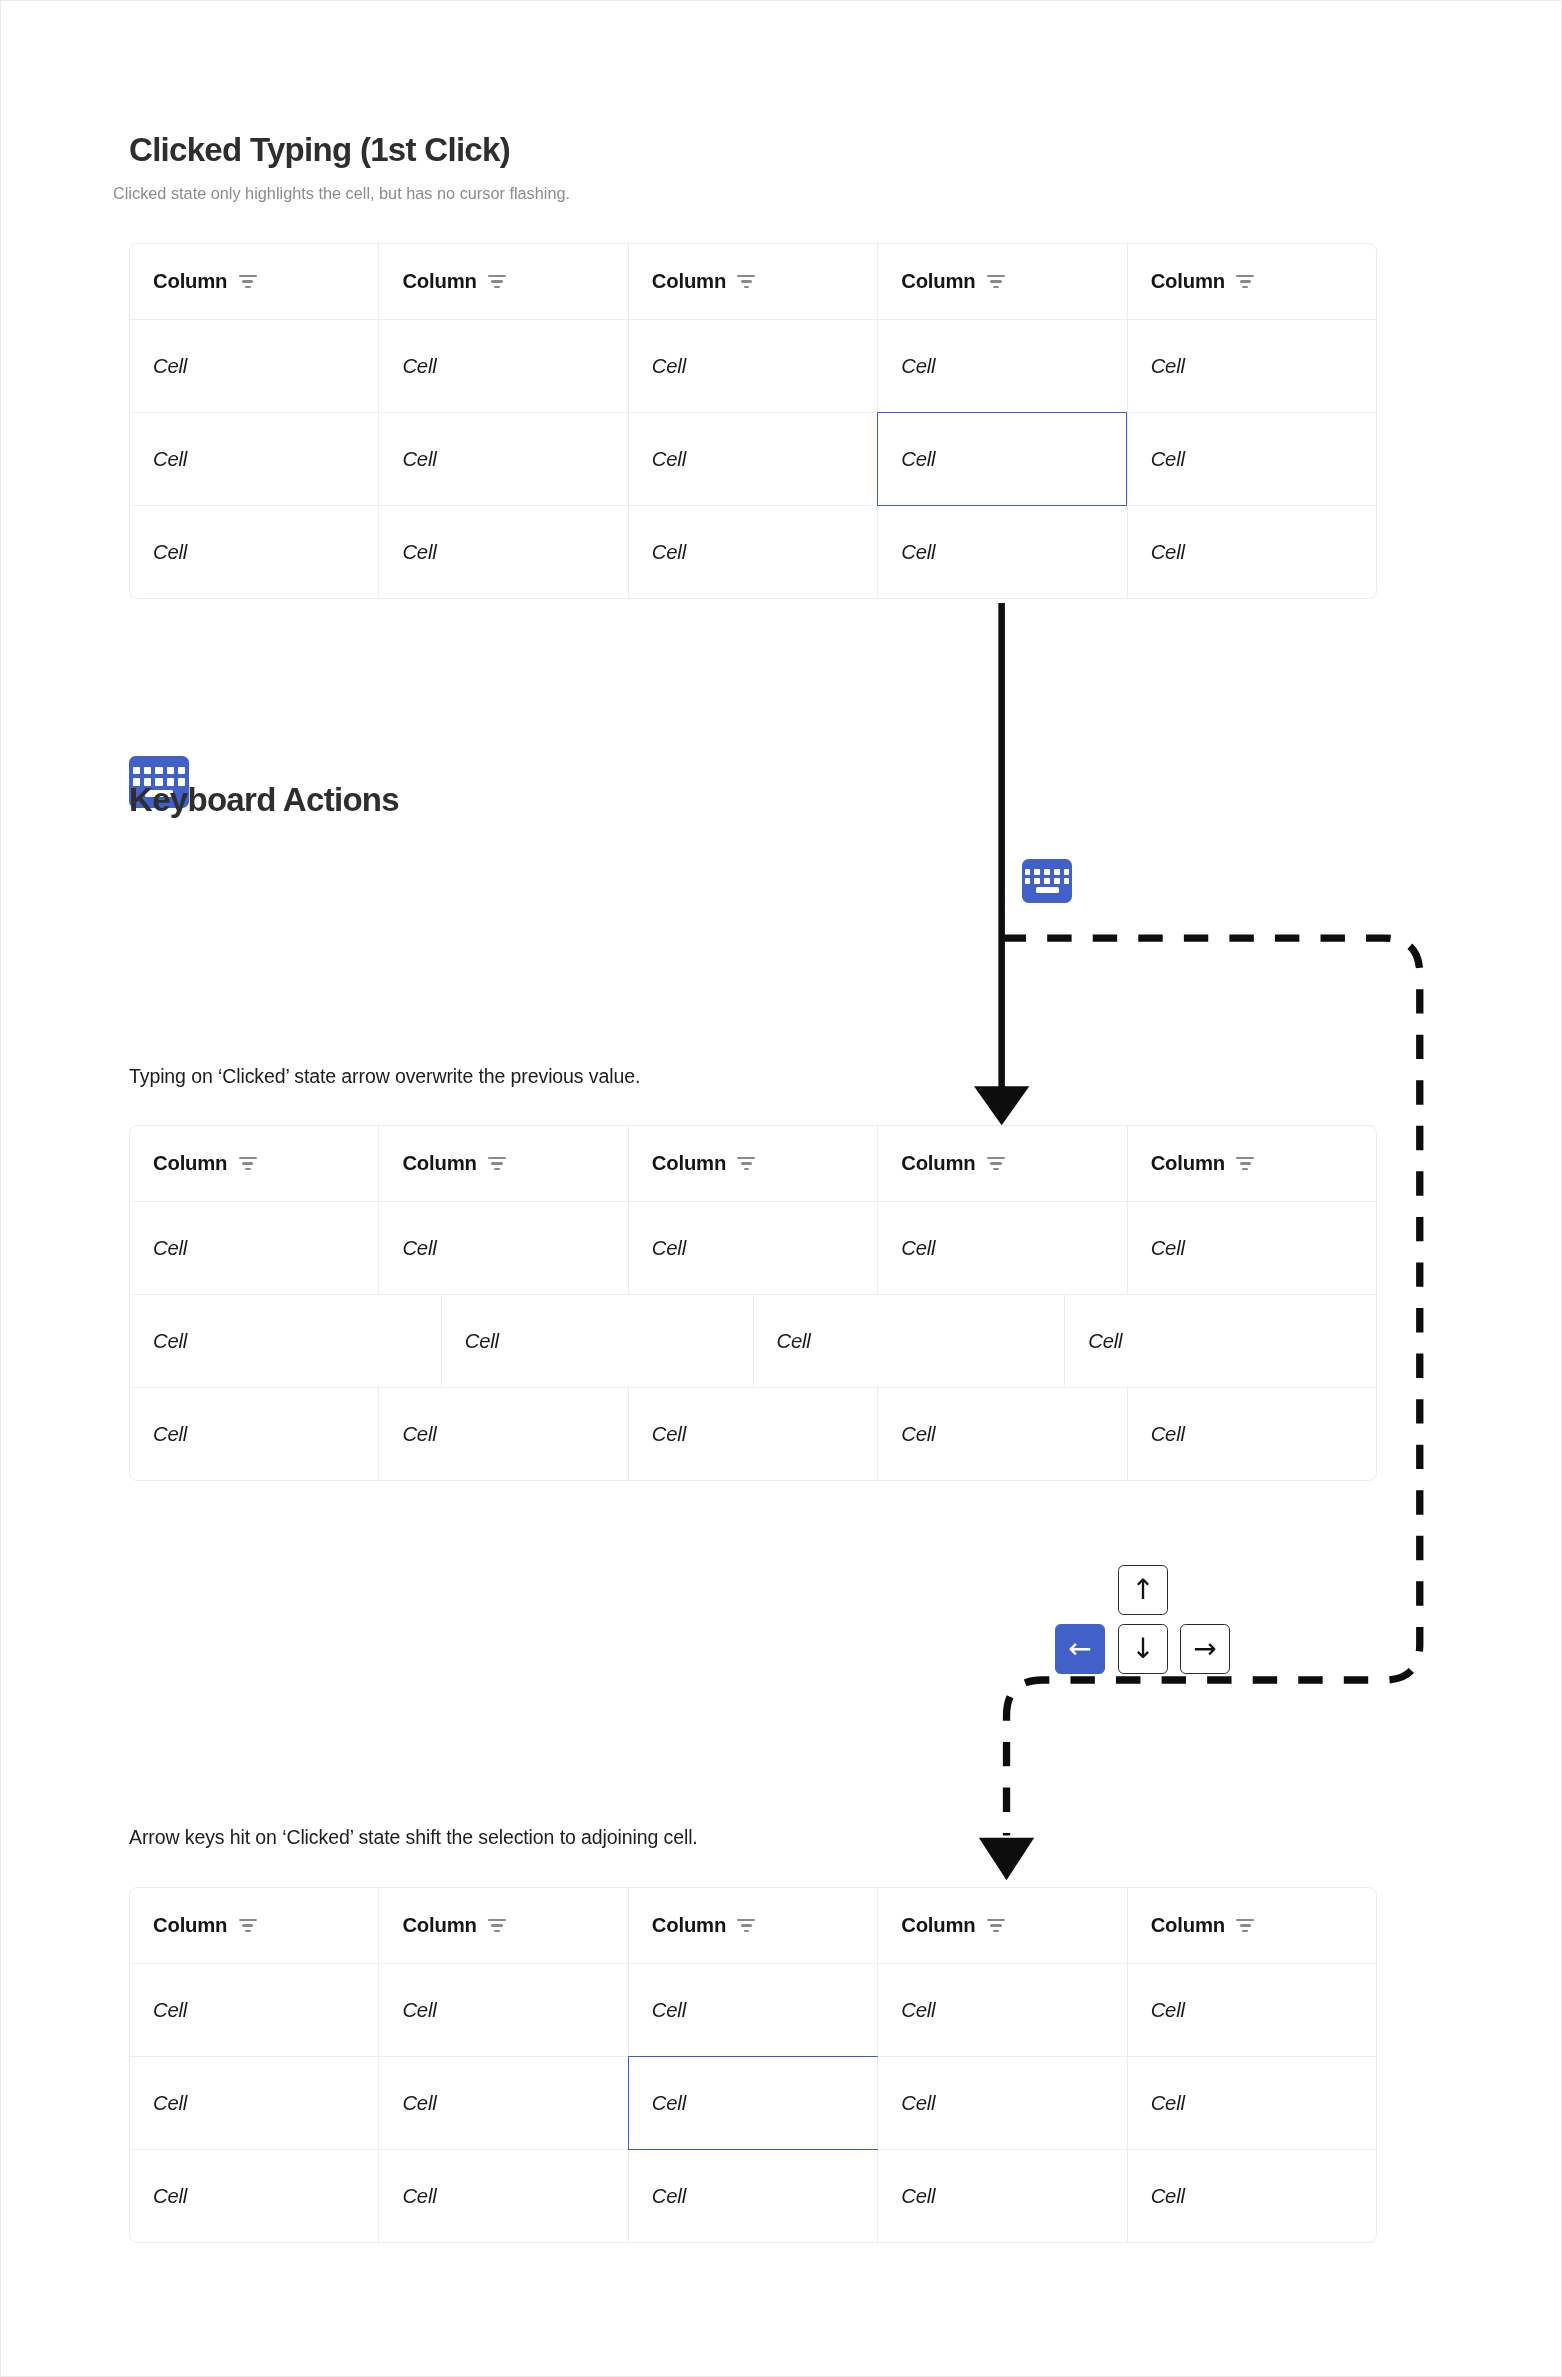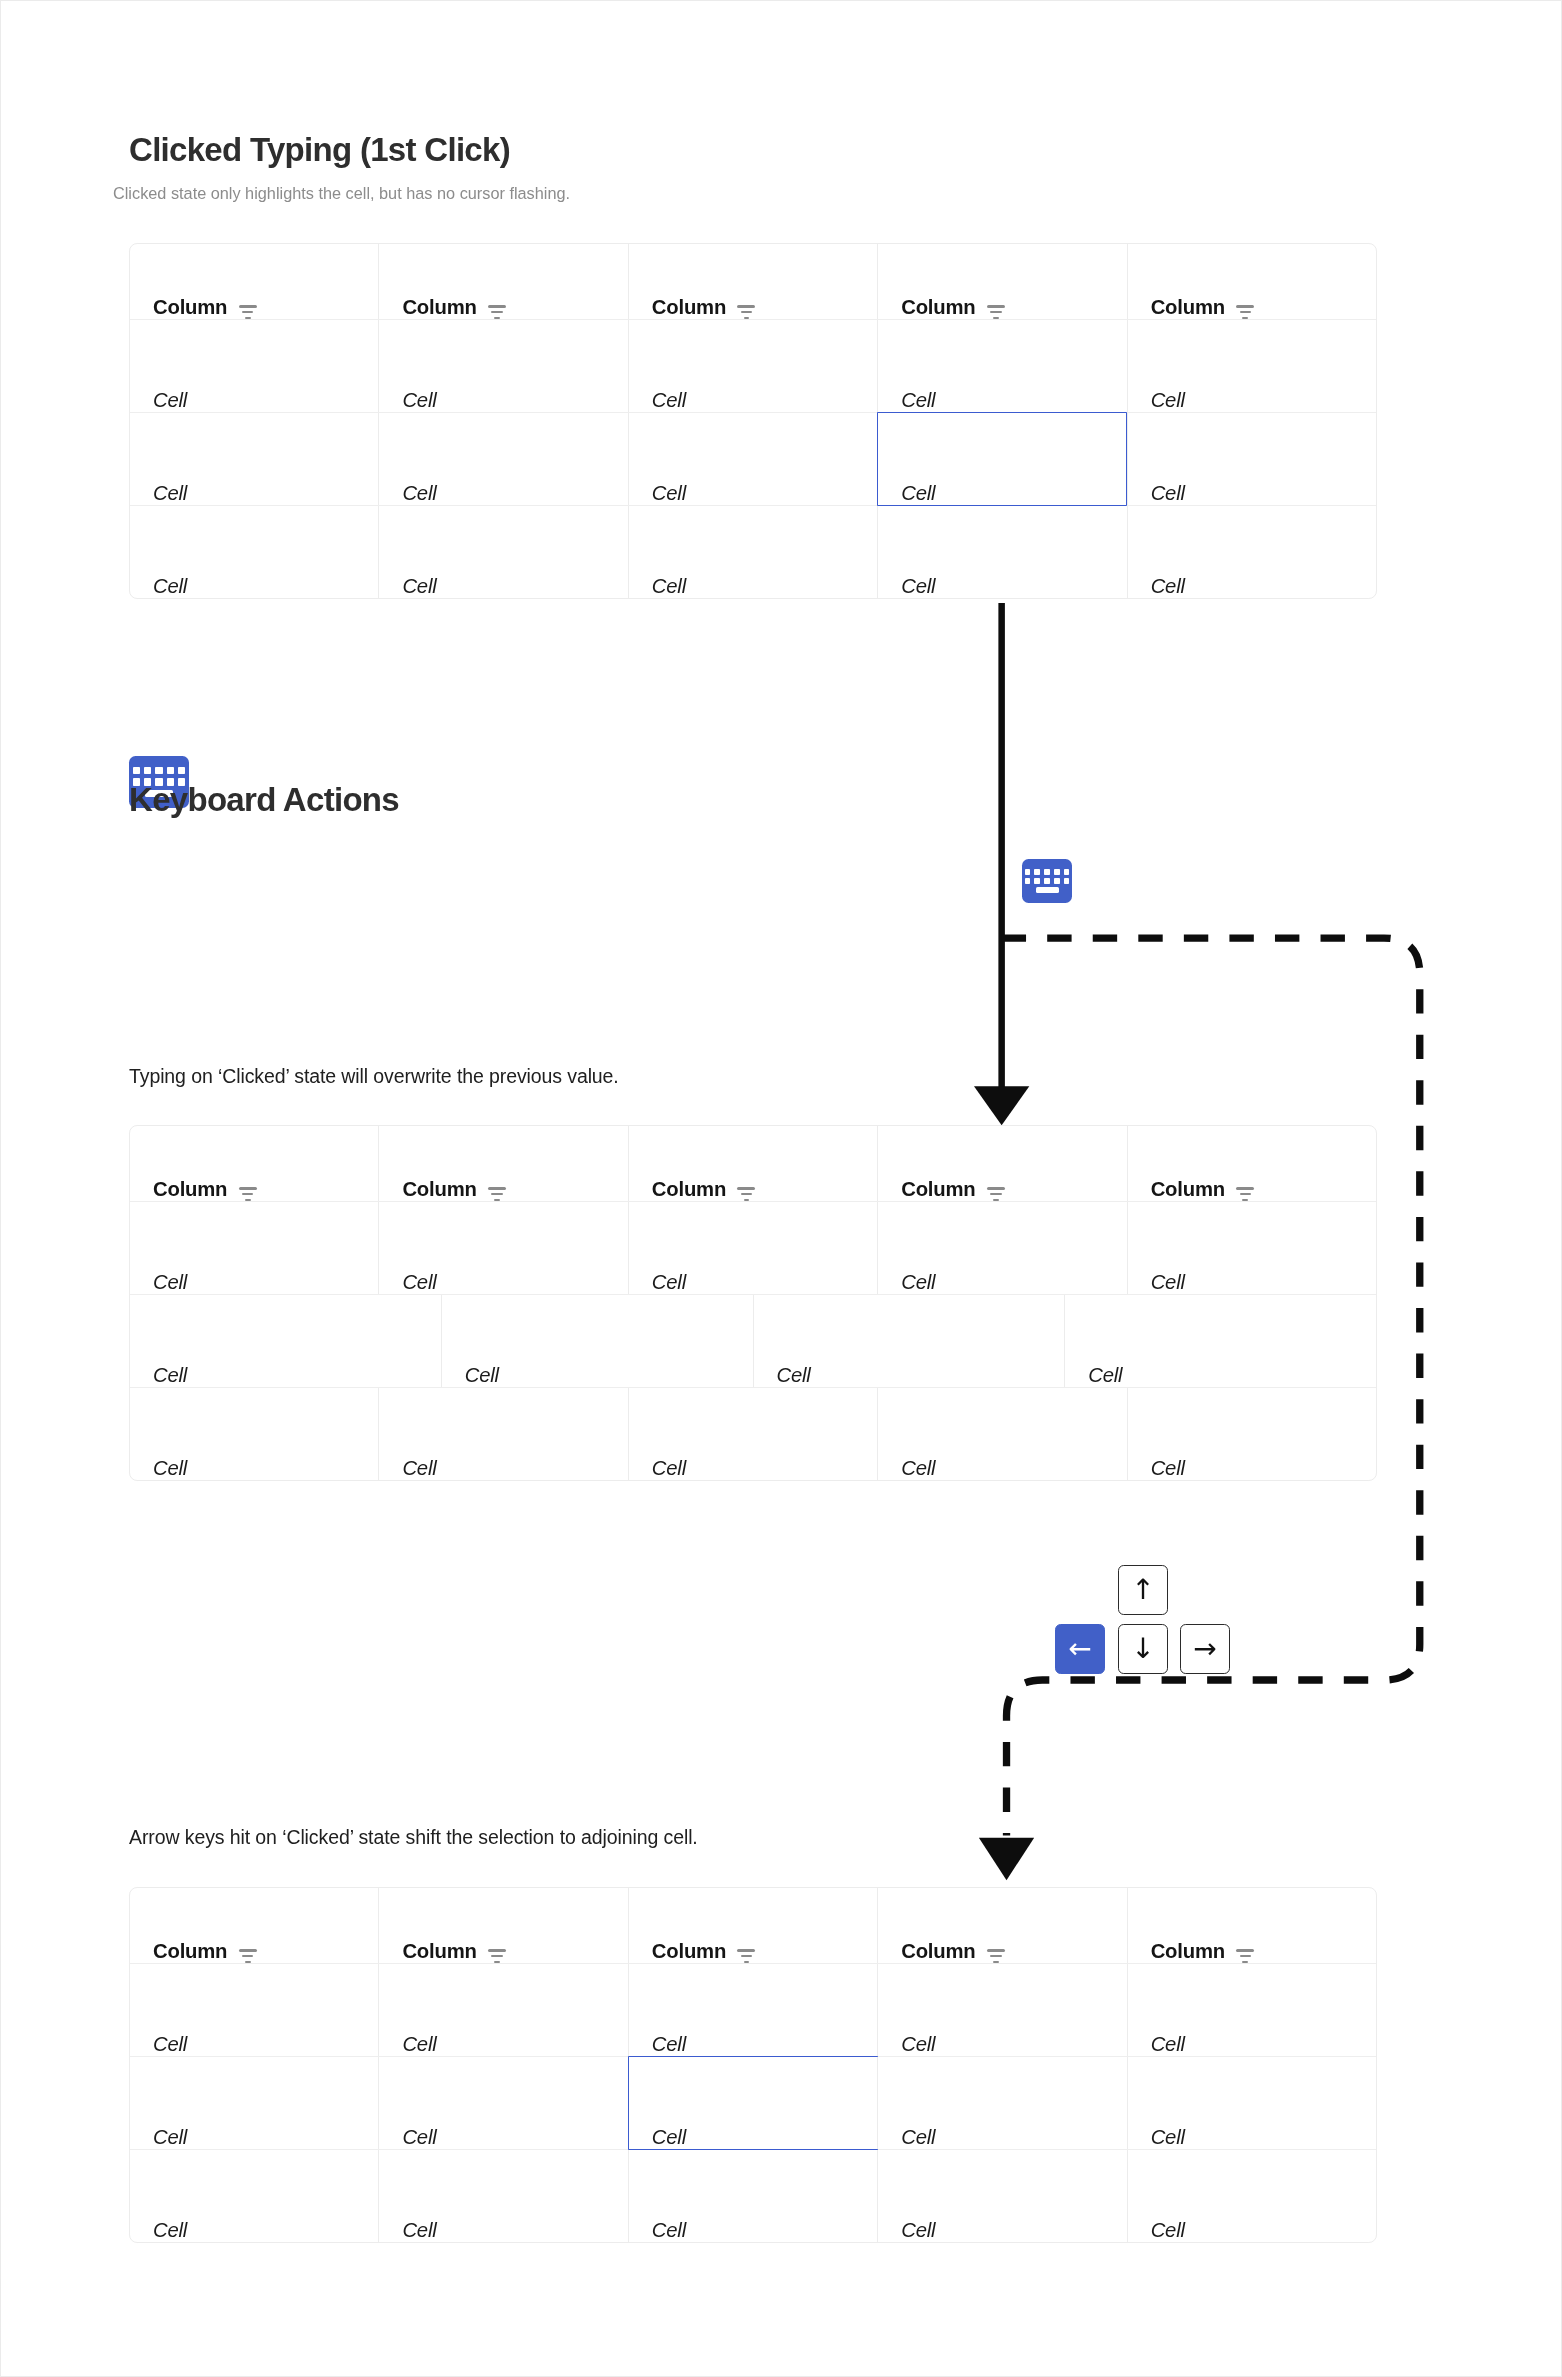--- a/index.html
+++ b/index.html
@@ -70,21 +70,21 @@
 
   .grid-row.body-row + .body-row,
   .grid-row.header-row + .body-row {
     border-top: 0.8px solid #eeeeee;
   }
 
   .cell {
     flex: 1 1 0;
     min-width: 0;
     display: flex;
-    align-items: flex-end;
+    align-items: center;
     padding: 0 23px;
     position: relative;
   }
   .cell + .cell { border-left: 0.8px solid #ececec; }
 
   .cell .head-label {
     font-size: 20.3px;
     font-weight: 700;
     color: #151515;
     letter-spacing: -0.2px;
@@ -376,21 +376,21 @@
       <span class="kb-key"></span>
       <span class="kb-key"></span>
       <span class="kb-key"></span>
       <span class="kb-key"></span>
     </div>
     <div class="kb-row">
       <span class="kb-space"></span>
     </div>
   </div>
 
-  <div class="caption" style="left:128px; top:1064px;">Typing on ‘Clicked’ state will overwrite the previous value.</div>
+  <div class="caption" style="left:128px; top:1064px;">Typing on ‘Clicked’ state arrow overwrite the previous value.</div>
 
   <div class="grid" id="grid-2" style="left:128px; top:1124px;">
       <div class="grid-row header-row">
         <div class="cell">
           <span class="head-label">Column</span>
           <span class="filter-icon">
             <i></i>
             <i></i>
             <i></i>
           </span>

